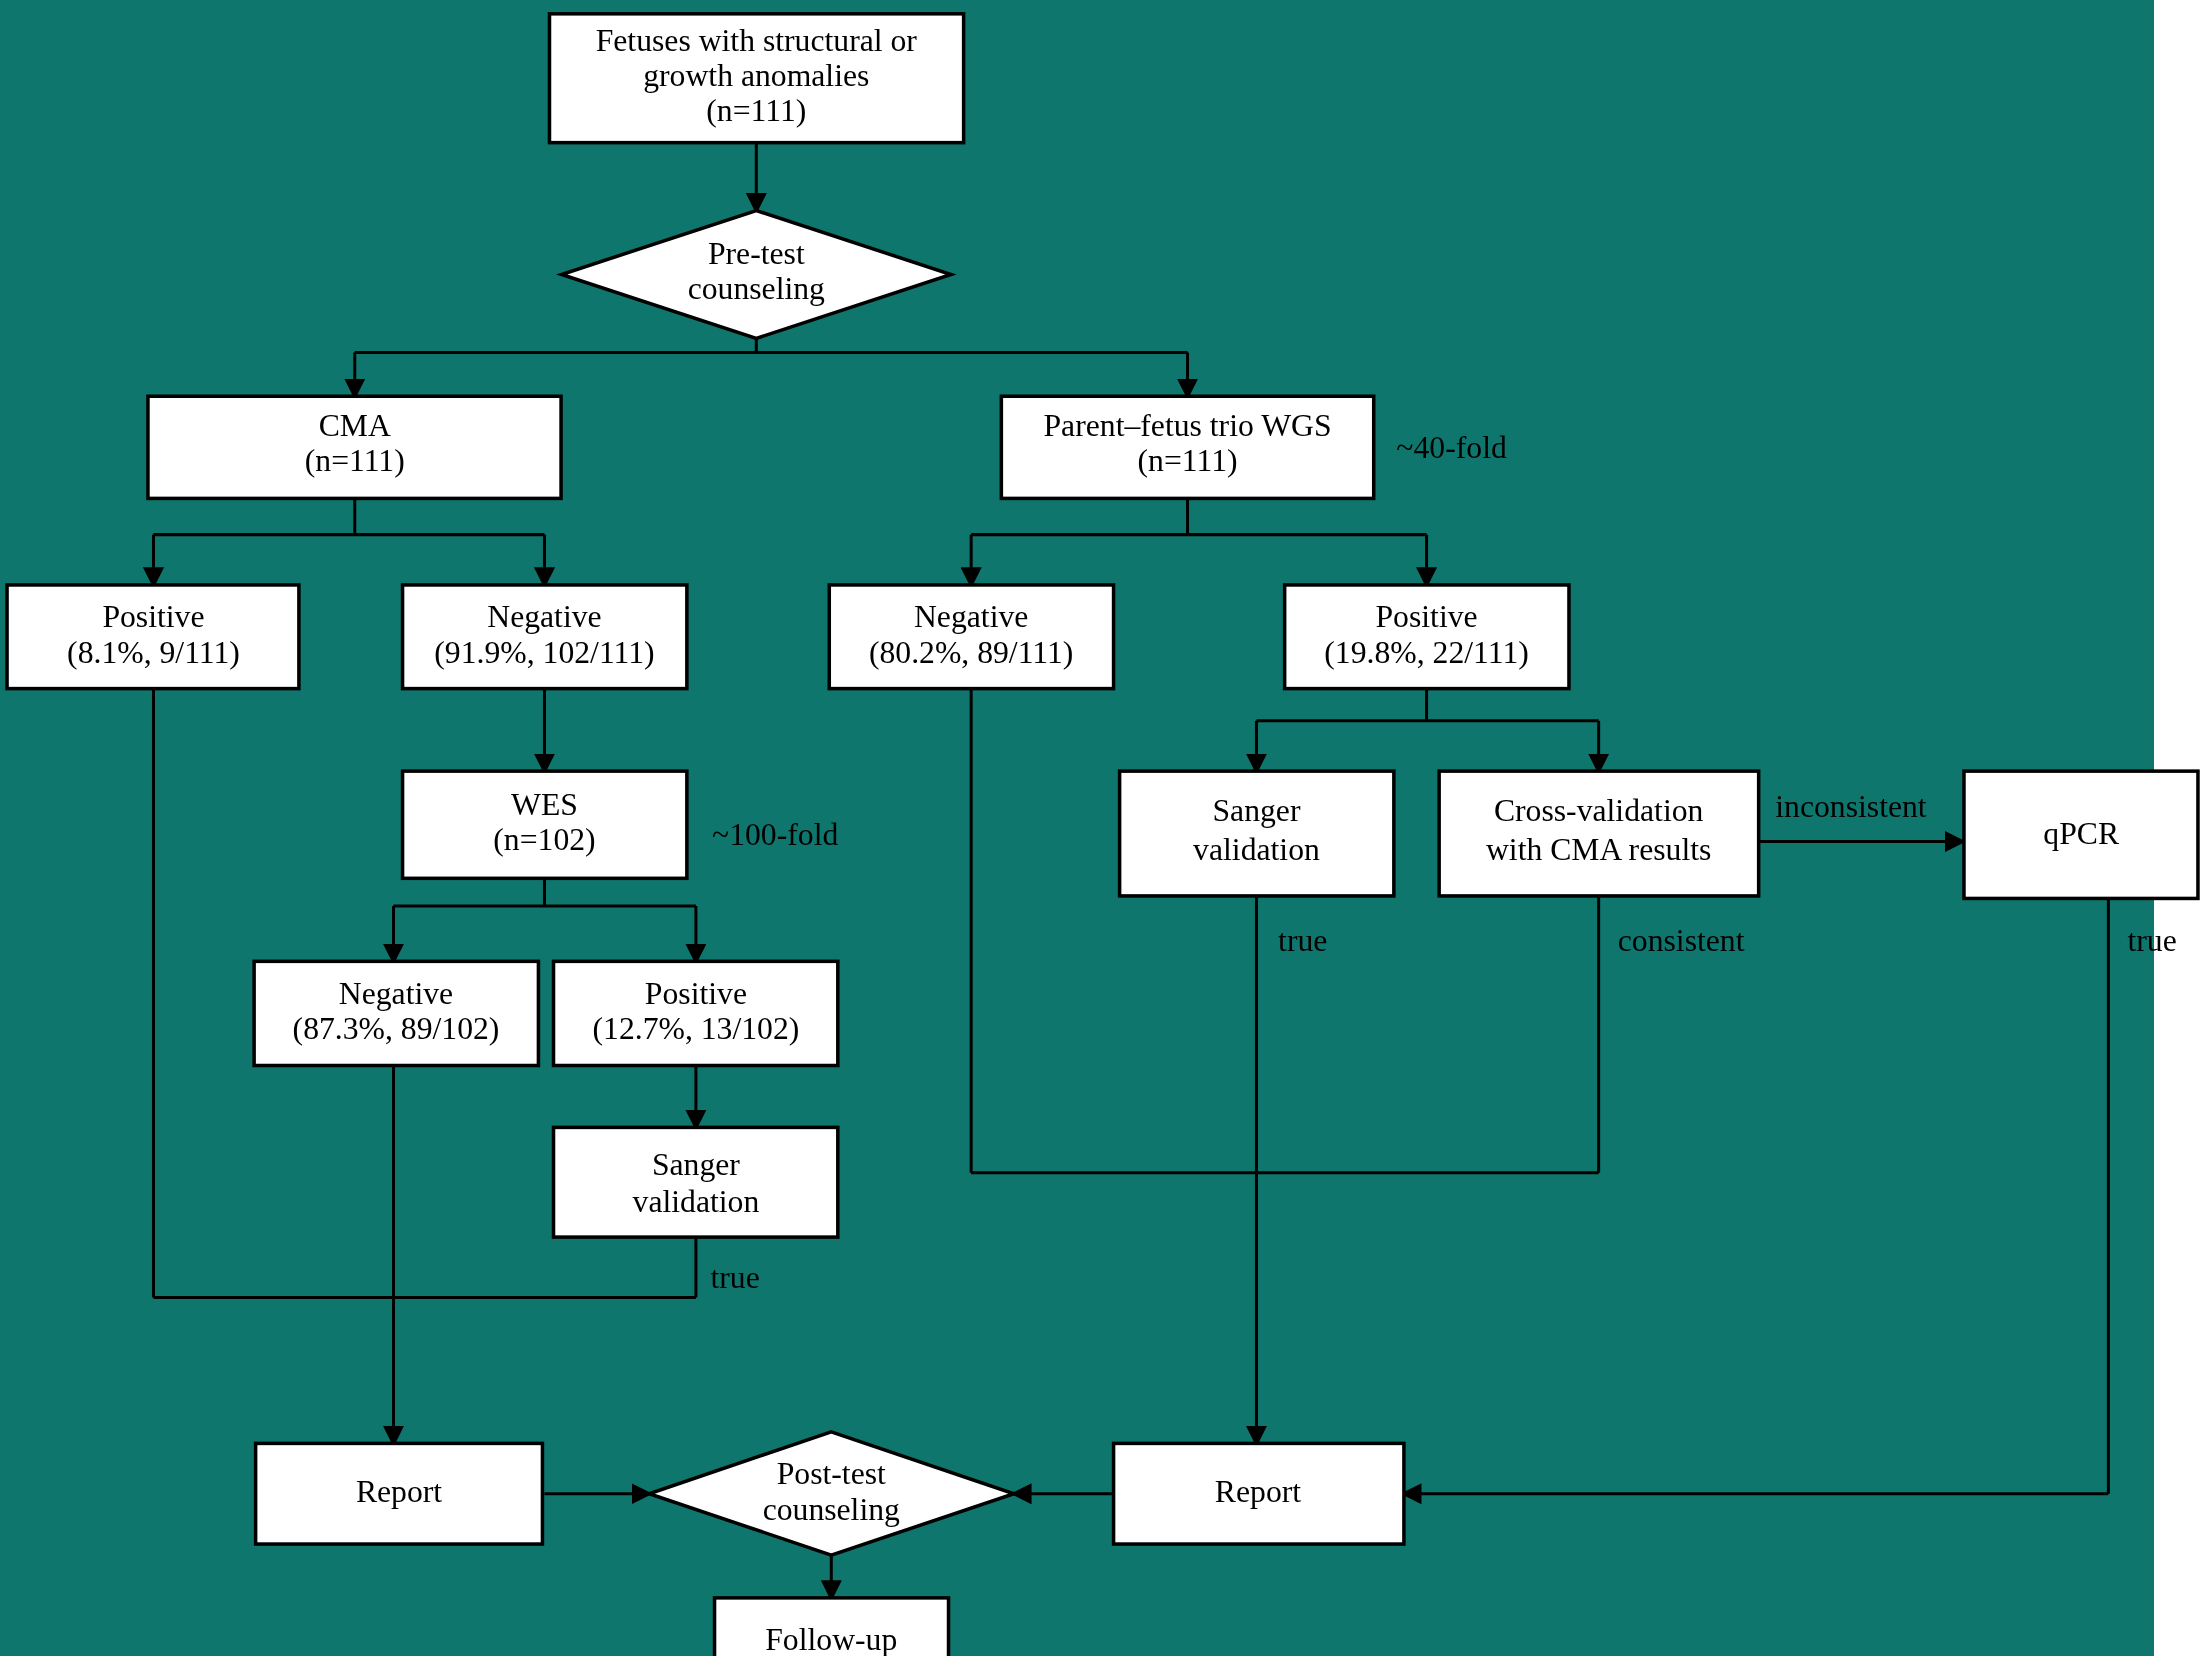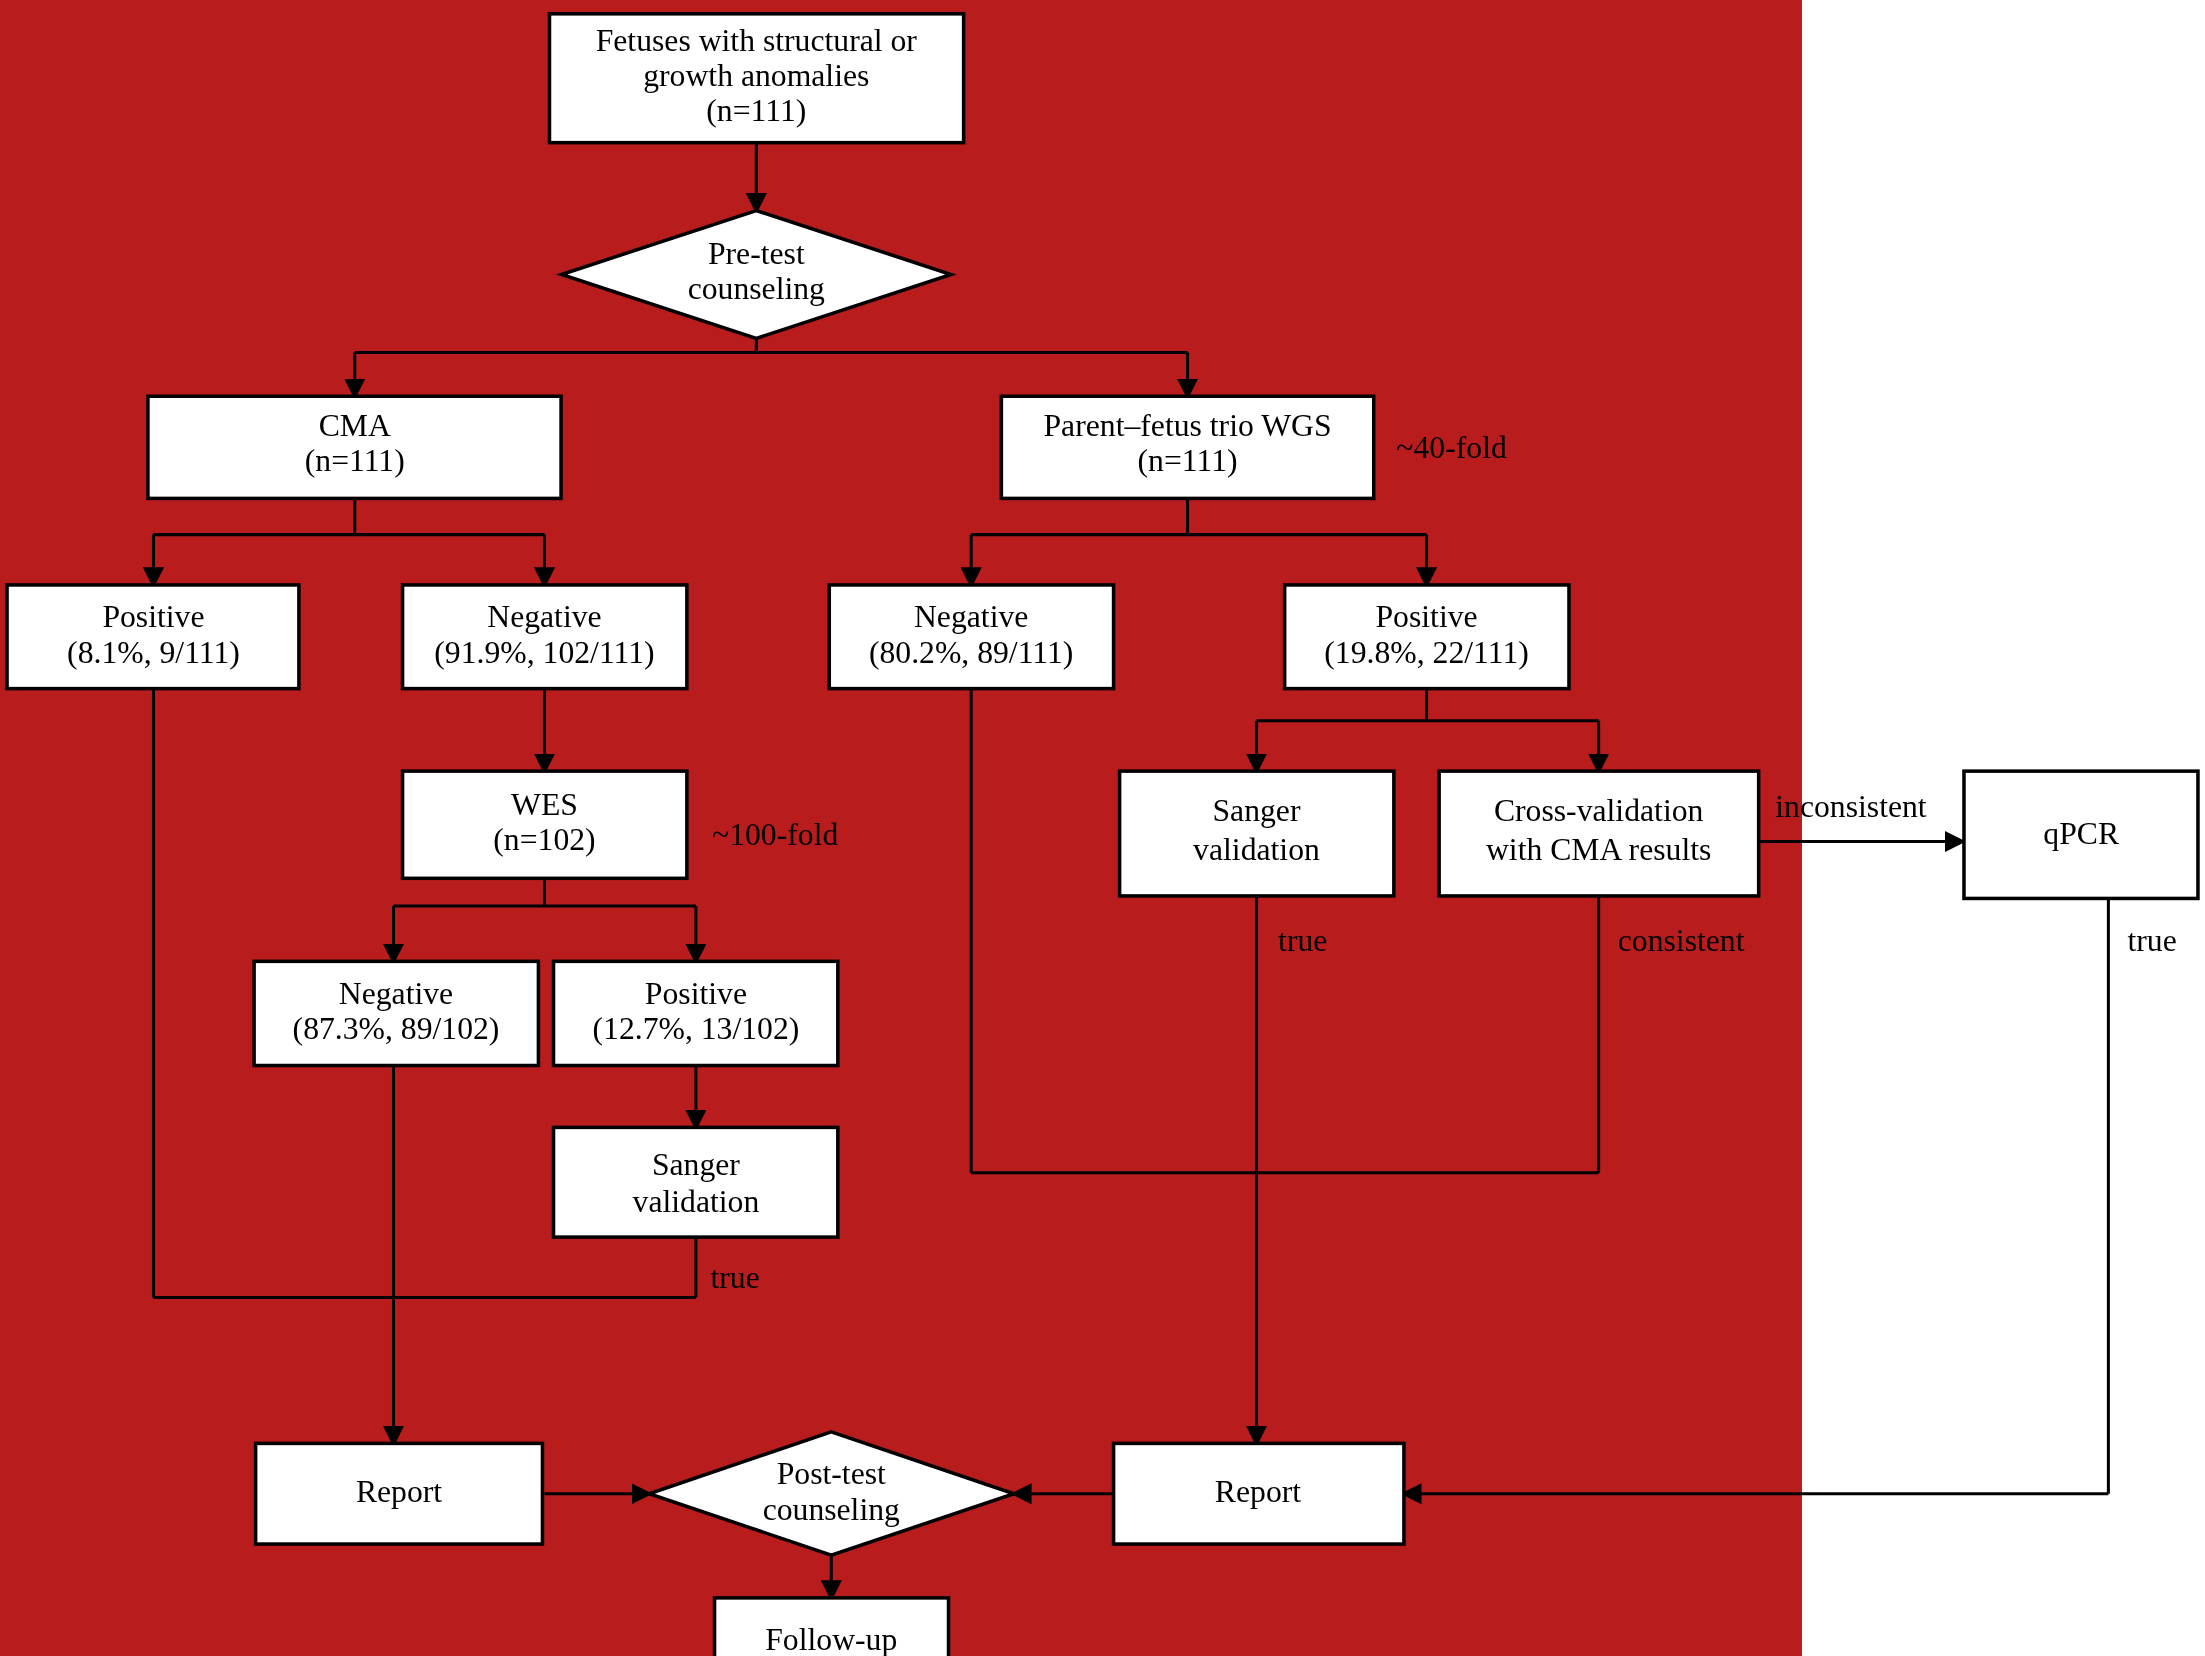--- a/index.html
+++ b/index.html
@@ -2,23 +2,23 @@
 <html style="font-size:8px"><head>
 <meta charset="utf-8">
 <style>
   html, body {
     margin: 0;
     padding: 0;
     background: #ffffff;
   }
   #chart-root {
     position: relative;
-    width: 1802px;
+    width: 2154px;
     height: 1657px;
-    background: #b91c1c;
+    background: #0f766e;
     font-family: "Liberation Serif", "DejaVu Serif", serif;
   }
   svg.flow {
     position: absolute;
     top: 0;
     left: 0;
     width: 2205px;
     height: 1657px;
     display: block;
   }

